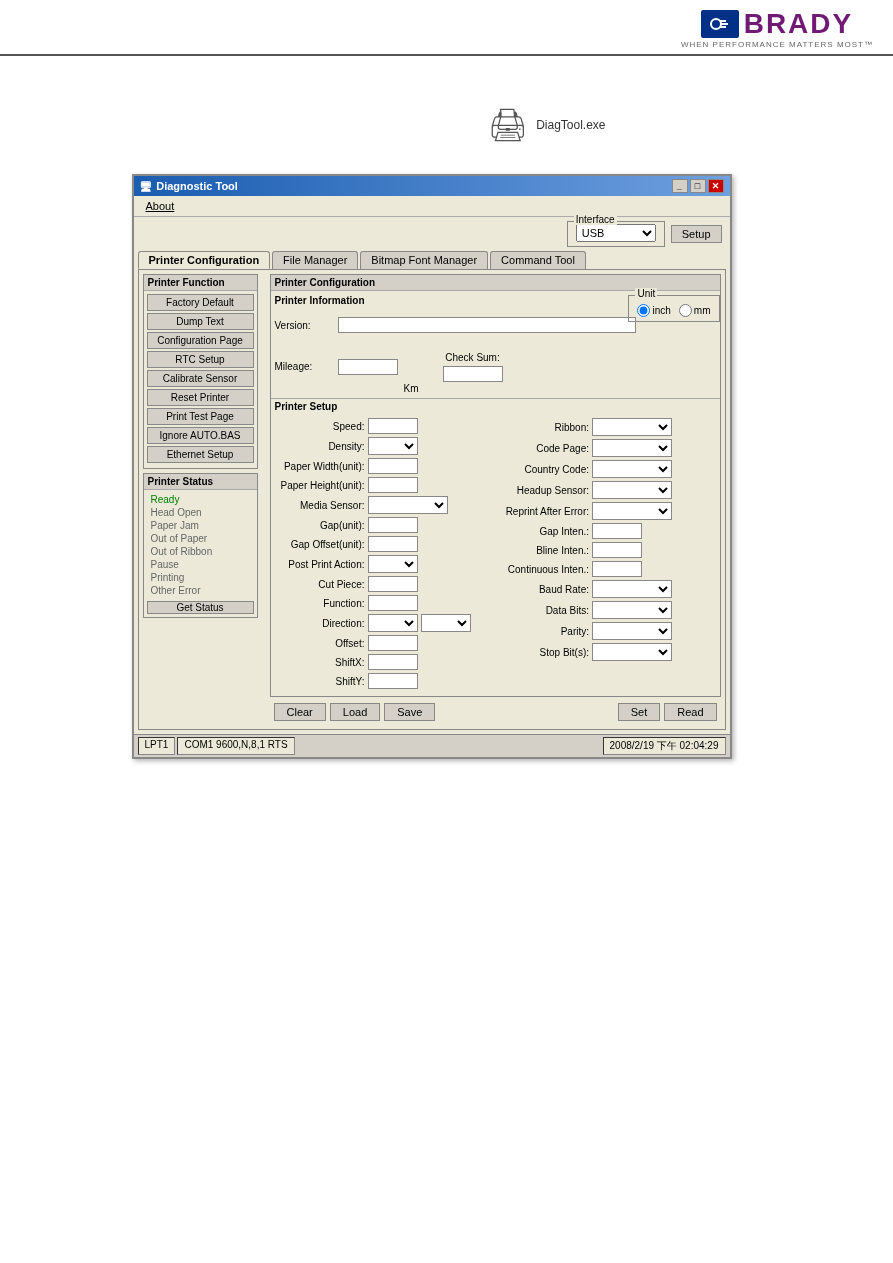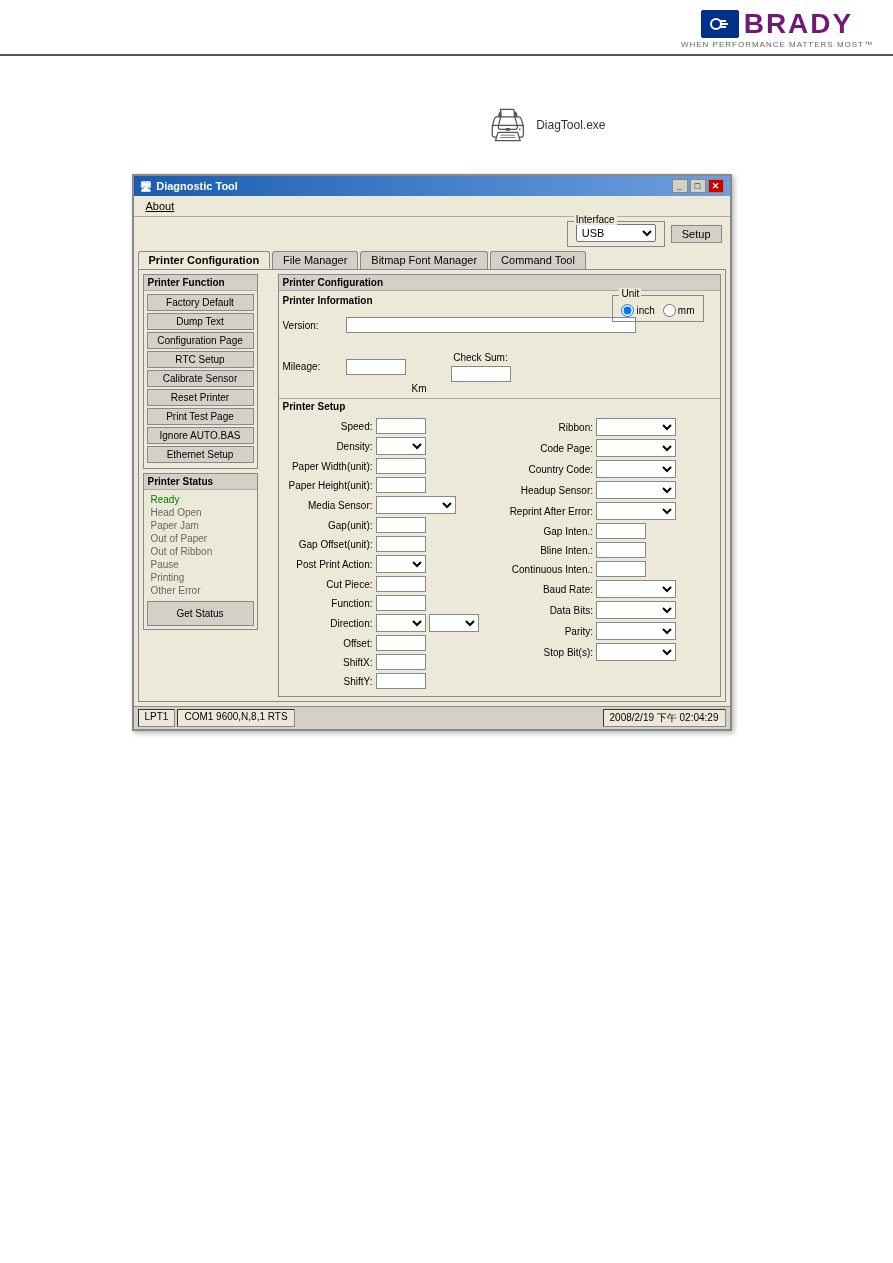--- a/index.html
+++ b/index.html
@@ -199,21 +199,21 @@
       border-bottom: 1px solid #ece9d8;
       font-weight: bold;
     }
 
     
     .main-panel {
       border: 1px solid #888;
       margin: 0 4px 4px 4px;
       background: #ece9d8;
       display: flex;
-      gap: 20px;
+      gap: 12px;
       padding: 4px;
     }
 
     
     .left-panel {
       width: 115px;
       flex-shrink: 0;
     }
     .panel-section {
       border: 1px solid #888;
@@ -248,21 +248,21 @@
       color: #666;
       display: block;
       padding: 1px 4px;
     }
     .status-label.green { color: #008000; }
 
     .get-status-btn {
       display: block;
       width: 100%;
       margin-top: 4px;
-      padding: 6px 4px;
+      padding: 0 4px;
       background: #d4d0c8;
       border: 1px solid #888;
       font-size: 10px;
       cursor: pointer;
       text-align: center;
     }
 
     
     .right-panel {
       flex: 1;
@@ -489,21 +489,21 @@
                   <input type="text" style="width: 60px; height: 16px; border: 1px solid rgb(136, 136, 136); font-size: 10px;">
                   <span style="font-size:10px; margin-left:3px;margin-top:44px;">Km</span>
                 </div>
                 <div style="display:flex; align-items:center; gap:3px; margin-left:20px;flex-direction:column;">
                   <span style="font-size:10px;">Check Sum:</span>
                   <input type="text" style="width: 60px; height: 16px; border: 1px solid rgb(136, 136, 136); font-size: 10px;">
                 </div>
               </div>
             </div>
 
-            <div style="position:absolute; right:16px; top:4px; border:1px solid #888; padding:4px 8px 4px 8px;margin-left:40px;">
+            <div style="position:absolute; right:0; top:4px; border:1px solid #888; padding:4px 8px 4px 8px;margin-left:40px;">
               <div style="position:absolute; top:-8px; left:6px; background:#ece9d8; font-size:10px; padding:0 2px;">Unit</div>
               <div style="display:flex; gap:8px; align-items:center; margin-top:4px;">
                 <label style="display:flex; align-items:center; gap:2px; font-size:10px;">
                   <input type="radio" name="unit" checked="" style="">
                   <span>inch</span>
                 </label>
                 <label style="display:flex; align-items:center; gap:2px; font-size:10px;">
                   <input type="radio" name="unit" style="">
                   <span>mm</span>
                 </label>
@@ -621,20 +621,31 @@
                 <select class="config-select"><option></option></select>
               </div>
               <div class="config-row">
                 <span class="config-label">Stop Bit(s):</span>
                 <select class="config-select"><option></option></select>
               </div>
             </div>
           </div>
         </div>
 
+        <div class="bottom-btns">
+          <div style="display:flex; gap:4px;">
+            <button class="action-btn">Clear</button>
+            <button class="action-btn">Load</button>
+            <button class="action-btn">Save</button>
+          </div>
+          <div style="display:flex; gap:4px;">
+            <button class="action-btn">Set</button>
+            <button class="action-btn">Read</button>
+          </div>
+        </div>
       </div>
     </div>
 
     <div class="status-bar">
       <div class="status-bar-item">LPT1</div>
       <div class="status-bar-item">COM1 9600,N,8,1 RTS</div>
       <div class="status-bar-item" style="margin-left:auto;">2008/2/19 下午 02:04:29</div>
     </div>
   </div>
 

